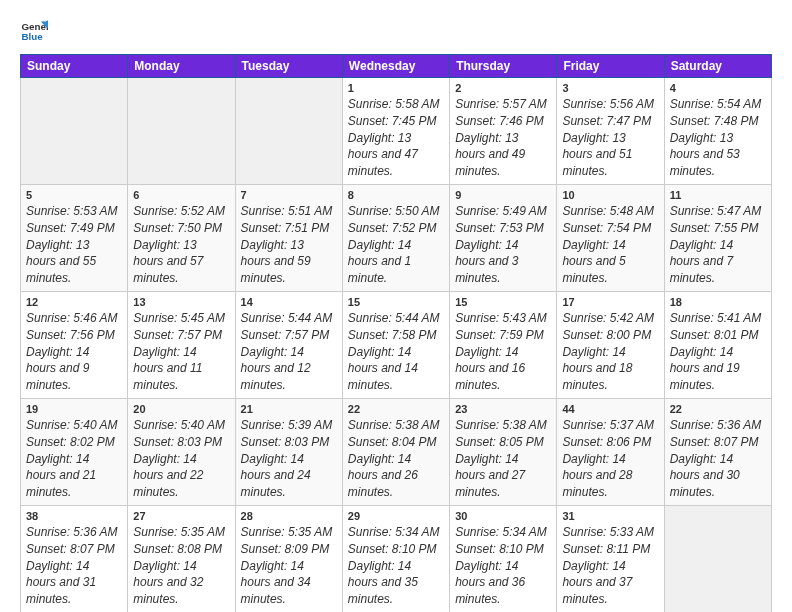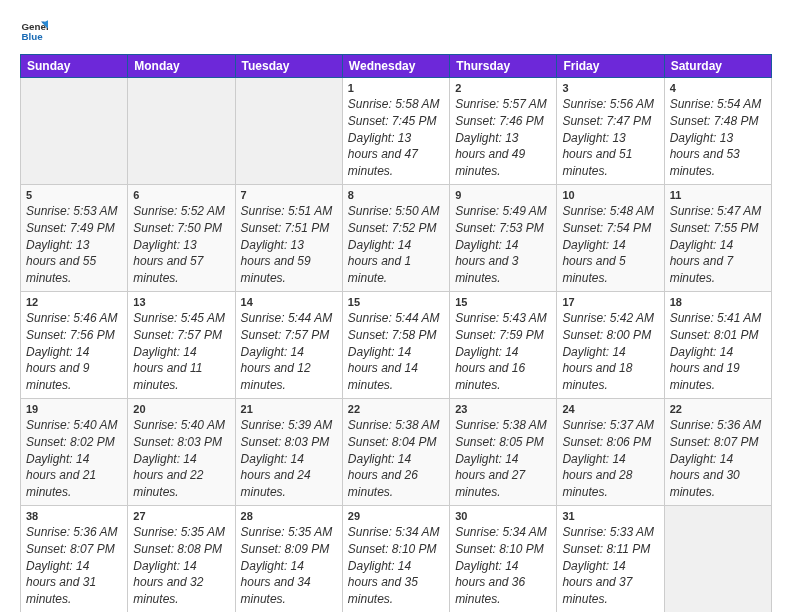--- a/index.html
+++ b/index.html
@@ -219,21 +219,21 @@
           </td>
           <td>
             <span class="day-num">22</span>
             <div class="day-info">Sunrise: 5:38 AM<br>Sunset: 8:04 PM<br>Daylight: 14 hours and 26 minutes.</div>
           </td>
           <td>
             <span class="day-num">23</span>
             <div class="day-info">Sunrise: 5:38 AM<br>Sunset: 8:05 PM<br>Daylight: 14 hours and 27 minutes.</div>
           </td>
           <td>
-            <span class="day-num">24</span>
+            <span class="day-num">44</span>
             <div class="day-info">Sunrise: 5:37 AM<br>Sunset: 8:06 PM<br>Daylight: 14 hours and 28 minutes.</div>
           </td>
           <td>
             <span class="day-num">22</span>
             <div class="day-info">Sunrise: 5:36 AM<br>Sunset: 8:07 PM<br>Daylight: 14 hours and 30 minutes.</div>
           </td>
         </tr>
         <tr>
           <td>
             <span class="day-num">38</span>

